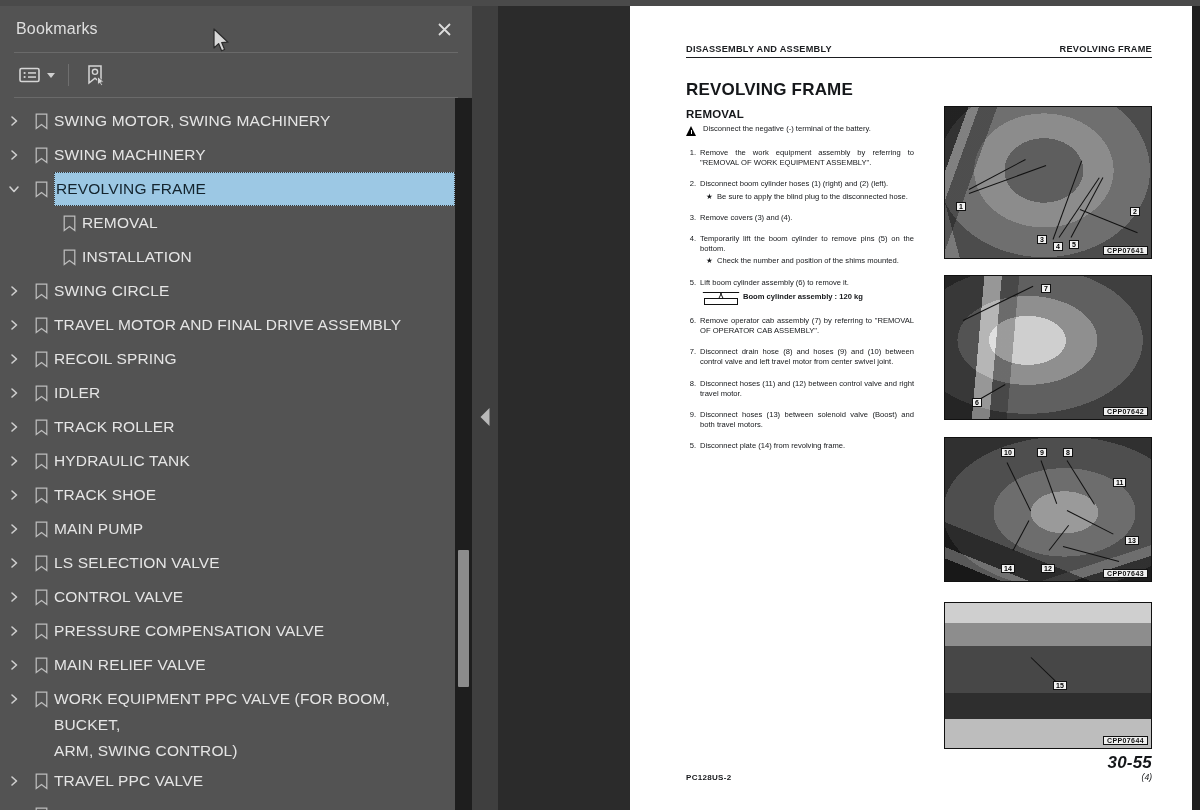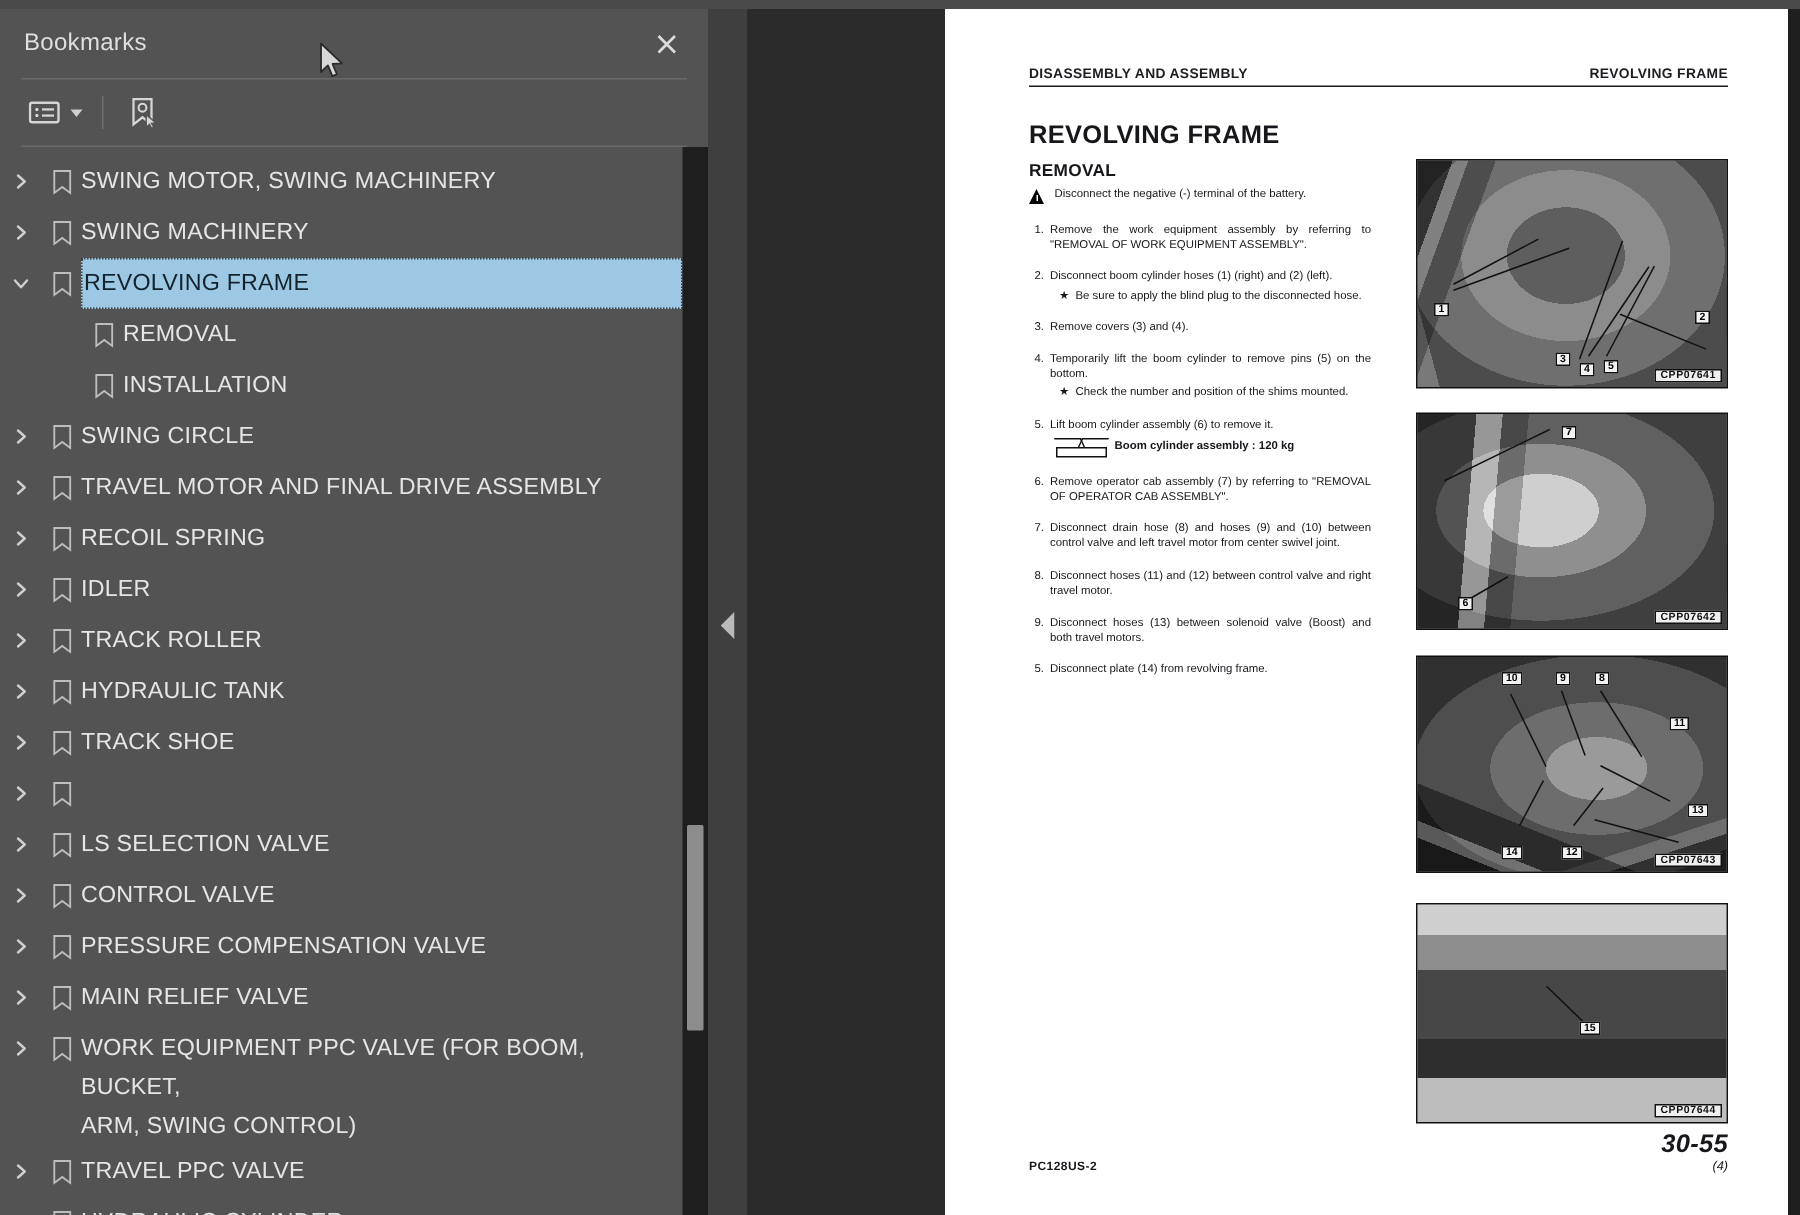--- a/index.html
+++ b/index.html
@@ -482,20 +482,21 @@
             <div class="twisty">
               <svg width="12" height="12" viewBox="0 0 12 12">
                 <path d="M4 2 L8.5 6 L4 10" fill="none" stroke="#cfcfcf" stroke-width="1.6" stroke-linecap="round" stroke-linejoin="round"></path>
               </svg>
             </div>
             <div class="bm-icon">
               <svg width="13" height="17" viewBox="0 0 13 17">
                 <path d="M1.2 1 H11.8 V15.6 L6.5 11.6 L1.2 15.6 Z" fill="none" stroke="#bdbdbd" stroke-width="1.25"></path>
               </svg>
             </div>
+            <div class="node-label">MAIN PUMP</div>
           </div>
           <div class="node">
             <div class="twisty">
               <svg width="12" height="12" viewBox="0 0 12 12">
                 <path d="M4 2 L8.5 6 L4 10" fill="none" stroke="#cfcfcf" stroke-width="1.6" stroke-linecap="round" stroke-linejoin="round"></path>
               </svg>
             </div>
             <div class="bm-icon">
               <svg width="13" height="17" viewBox="0 0 13 17">
                 <path d="M1.2 1 H11.8 V15.6 L6.5 11.6 L1.2 15.6 Z" fill="none" stroke="#bdbdbd" stroke-width="1.25"></path>

